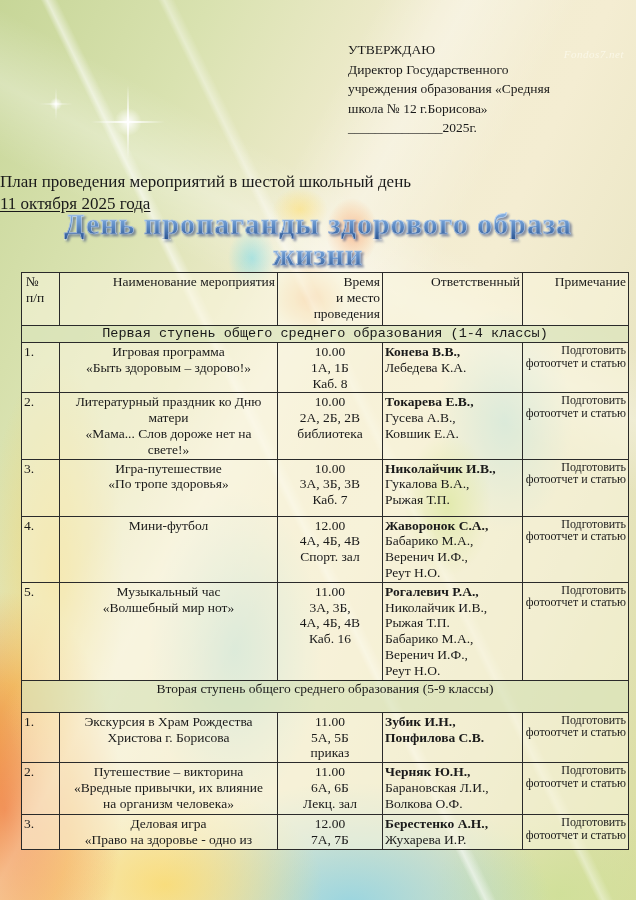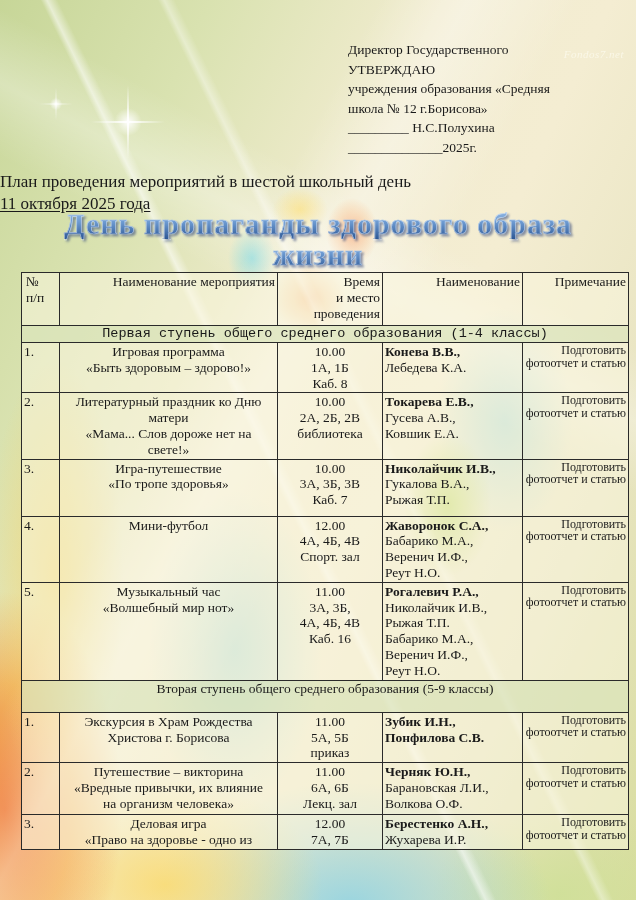--- a/index.html
+++ b/index.html
@@ -88,25 +88,24 @@
   <div class="sparkle s1">
       <span class="glow"></span>
     </div>
   <div class="sparkle s2">
       <span class="glow"></span>
     </div>
 
   <div class="watermark">Fondos7.net</div>
 
   <div class="approval">
+    <div>УТВЕРЖДАЮ</div>
     <div>Директор  Государственного</div>
-    <div>УТВЕРЖДАЮ</div>
     <div>учреждения образования «Средняя</div>
     <div>школа № 12  г.Борисова»</div>
-    <div>_________ Н.С.Полухина</div>
     <div>______________2025г.</div>
   </div>
 
   <div class="doc-title">
     <div>План проведения мероприятий в шестой школьный день</div>
     <div class="u">11 октября  2025 года</div>
   </div>
 
   <div class="banner">
     <span class="banner-line">День пропаганды здорового образа</span>
@@ -122,21 +121,21 @@
         <col style="width:106px">
     </colgroup>
     <tbody id="table-body">
         <tr style="height: 53px;">
           <td class="hdr num-h">№
 п/п</td>
           <td class="hdr">Наименование мероприятия</td>
           <td class="hdr">Время
 и место
 проведения</td>
-          <td class="hdr">Наименование</td>
+          <td class="hdr">Ответственный</td>
           <td class="hdr">Примечание</td>
         </tr>
         <tr class="section-row" style="height: 16px; font-family: Liberation Mono, monospace;">
           <td class="" colspan="5">Первая ступень общего среднего образования (1-4 классы)</td>
         </tr>
         <tr style="height: 48px;">
           <td class="num">1.</td>
           <td class="event">Игровая программа
 «Быть здоровым – здорово!»</td>
           <td class="time">10.00

